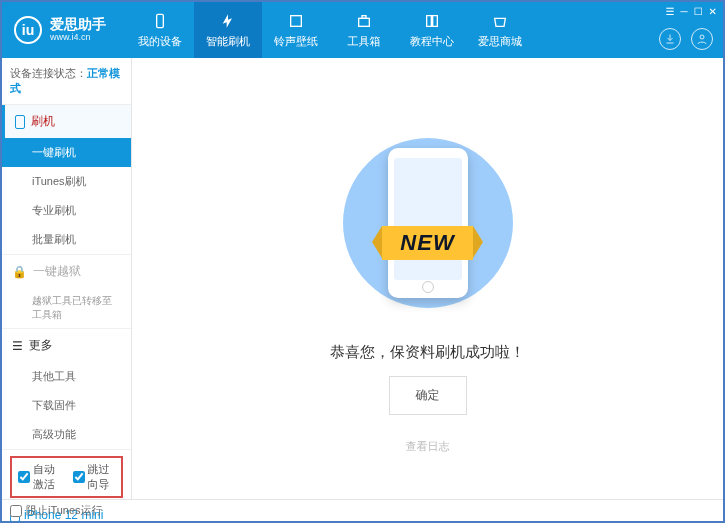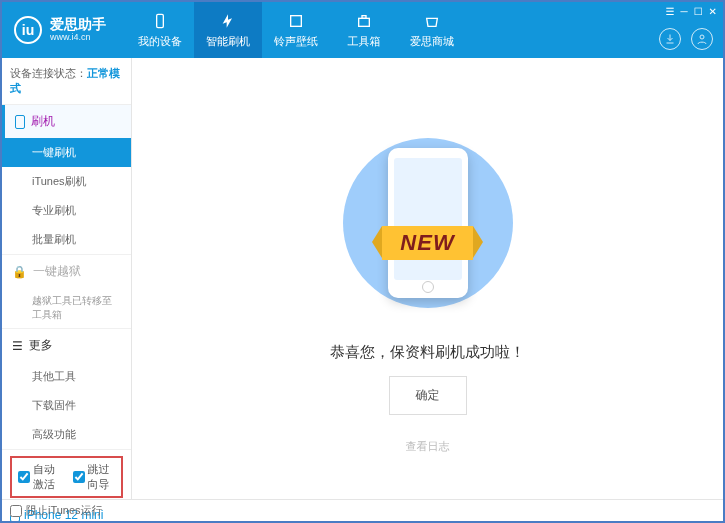--- a/index.html
+++ b/index.html
@@ -17,38 +17,38 @@
 .nav-label{font-size:11px}
 .window-controls{position:absolute;top:4px;right:6px;display:flex;gap:6px;font-size:10px}
 .header-right{position:absolute;right:10px;bottom:8px;display:flex;gap:10px}
 .icon-circle{width:22px;height:22px;border:1.5px solid #fff;border-radius:50%;display:flex;align-items:center;justify-content:center;opacity:0.8}
 .body-area{display:flex;height:calc(100% - 56px - 22px)}
 .sidebar{width:130px;border-right:1px solid #e5e5e5;display:flex;flex-direction:column;font-size:12px}
 .conn-status{padding:8px;font-size:11px;color:#666;border-bottom:1px solid #eee}
 .conn-status .mode{color:#1296db;font-weight:bold}
 .sb-section{border-bottom:1px solid #f0f0f0}
 .sb-header{display:flex;align-items:center;gap:6px;padding:8px 10px;color:#333;cursor:pointer}
-.sb-header.blue{color:#a21caf;border-left:3px solid #1296db;background:#f5faff}
+.sb-header.blue{color:#b91c1c;border-left:3px solid #1296db;background:#f5faff}
 .sb-header.gray{color:#aaa}
 .sb-item{padding:7px 10px 7px 30px;color:#666;cursor:pointer;font-size:11px}
 .sb-item.active{background:#1296db;color:#fff}
 .sb-note{padding:6px 10px 6px 30px;color:#999;font-size:10px;line-height:1.4}
 .sb-bottom{margin-top:auto;padding:6px 8px}
 .checkbox-row{display:flex;gap:12px;padding:4px 6px;border:2px solid #d84c4c;margin-bottom:6px}
 .chk{display:flex;align-items:center;gap:3px;font-size:11px;color:#555}
 .chk input{accent-color:#1296db;width:12px;height:12px}
 .device-box{padding:4px 0}
 .device-name{color:#1296db;font-size:12px;font-weight:500;display:flex;align-items:center;gap:4px}
 .main{flex:1;display:flex;flex-direction:column;align-items:center;justify-content:center;position:relative;padding-top:20px}
 .phone-illus{position:relative;width:200px;height:200px;display:flex;align-items:center;justify-content:center}
 .circle-bg{width:170px;height:170px;border-radius:50%;background:#9fcdfb;position:absolute}
 .phone{width:80px;height:150px;background:#fff;border-radius:10px;position:relative;z-index:2;box-shadow:0 4px 12px rgba(0,0,0,0.2)}
 .phone::before{content:"";position:absolute;top:10px;left:6px;right:6px;bottom:18px;background:#e8f3ff;border-radius:3px}
 .phone::after{content:"";position:absolute;bottom:5px;left:50%;transform:translateX(-50%);width:10px;height:10px;border:1.5px solid #ccc;border-radius:50%}
-.new-banner{position:absolute;z-index:3;background:#ffc233;color:#7f1d1d;font-weight:900;font-size:22px;padding:4px 18px;letter-spacing:1px;transform:translateY(20px);font-style:italic}
+.new-banner{position:absolute;z-index:3;background:#ffc233;color:#0f172a;font-weight:900;font-size:22px;padding:4px 18px;letter-spacing:1px;transform:translateY(20px);font-style:italic}
 .new-banner::before,.new-banner::after{content:"";position:absolute;top:0;width:0;height:0;border-top:16px solid transparent;border-bottom:16px solid transparent}
 .new-banner::before{left:-10px;border-right:10px solid #e0a820}
 .new-banner::after{right:-10px;border-left:10px solid #e0a820}
 .success-text{font-size:15px;color:#333;margin-top:20px}
 .confirm-btn{margin-top:14px;padding:10px 26px;border:1px solid #ddd;background:#fff;font-size:12px;color:#555;cursor:pointer}
 .log-link{margin-top:24px;font-size:11px;color:#bbb;cursor:pointer}
 .footer{height:22px;border-top:1px solid #e5e5e5;display:flex;align-items:center;font-size:11px;color:#666;padding:0 8px}
 .footer-left{display:flex;align-items:center;gap:4px}
 .footer-right{margin-left:auto;display:flex;gap:14px;align-items:center}
 .svg-ic{width:16px;height:16px;fill:#fff}
@@ -95,20 +95,28 @@
           <svg class="svg-ic" viewBox="0 0 24 24">
             <rect x="4" y="8" width="16" height="12" fill="none" stroke="#fff" stroke-width="2"></rect>
             <rect x="9" y="4" width="6" height="4" fill="none" stroke="#fff" stroke-width="2"></rect>
           </svg>
         </div>
         <span class="nav-label">工具箱</span>
       </div>
     <div class="nav-tab">
         <div class="nav-icon">
           <svg class="svg-ic" viewBox="0 0 24 24">
+            <path d="M4 4h7v16H4zM13 4h7v16h-7z" fill="none" stroke="#fff" stroke-width="2"></path>
+          </svg>
+        </div>
+        <span class="nav-label">教程中心</span>
+      </div>
+    <div class="nav-tab">
+        <div class="nav-icon">
+          <svg class="svg-ic" viewBox="0 0 24 24">
             <path d="M4 8h16l-2 12H6z" fill="none" stroke="#fff" stroke-width="2"></path>
           </svg>
         </div>
         <span class="nav-label">爱思商城</span>
       </div>
   </div>
   <div class="window-controls">
     <span>☰</span>
     <span>─</span>
     <span>☐</span>

